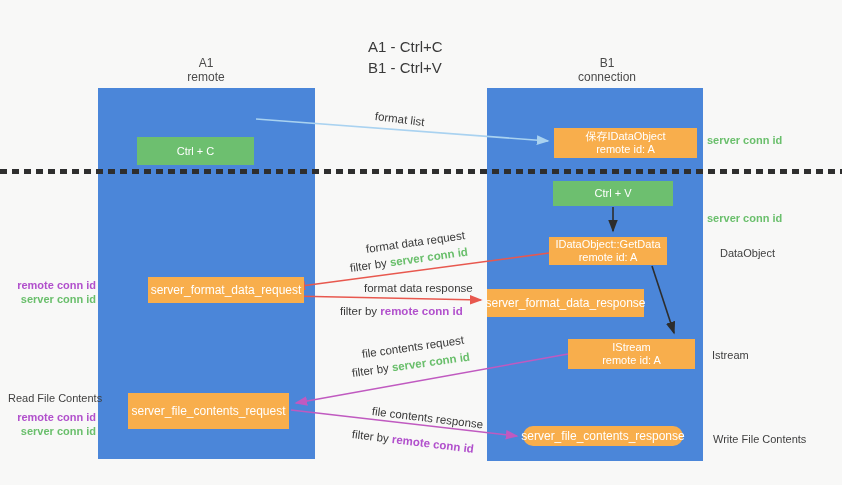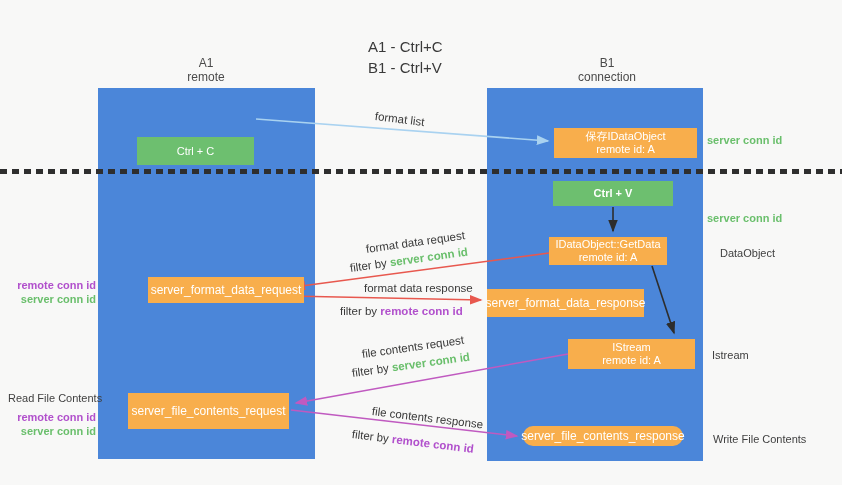--- a/index.html
+++ b/index.html
@@ -27,21 +27,21 @@
 
   .node{
     position:absolute;display:flex;flex-direction:column;align-items:center;justify-content:center;
     color:#fff;font-size:11px;line-height:13px;text-align:center;box-sizing:border-box;
   }
   .node.green{background:#6dbf6f;}
   .node.orange{background:#f8ae4c;}
 
   .n-ctrl-c{left:137px;top:105px;width:117px;height:28px;margin-top:32px;}
   .n-save{left:554px;top:128px;width:143px;height:30px;}
-  .n-ctrl-v{left:553px;top:181px;width:120px;height:25px;font-weight:bold;}
+  .n-ctrl-v{left:553px;top:181px;width:120px;height:25px;}
   .n-getdata{left:549px;top:237px;width:118px;height:28px;}
   .n-fmt-req{left:148px;top:277px;width:156px;height:26px;font-size:12px;}
   .n-fmt-resp{left:487px;top:289px;width:157px;height:28px;font-size:12px;}
   .n-istream{left:568px;top:339px;width:127px;height:30px;}
   .n-file-req{left:128px;top:393px;width:161px;height:36px;font-size:12px;}
   .n-file-resp{left:523px;top:426px;width:160px;height:20px;font-size:12px;border-radius:12px;}
 
   .side-label{position:absolute;font-size:11px;line-height:14px;white-space:nowrap;}
   .side-label.bold{font-weight:bold;}
   .green-t{color:#6abf6c;}

